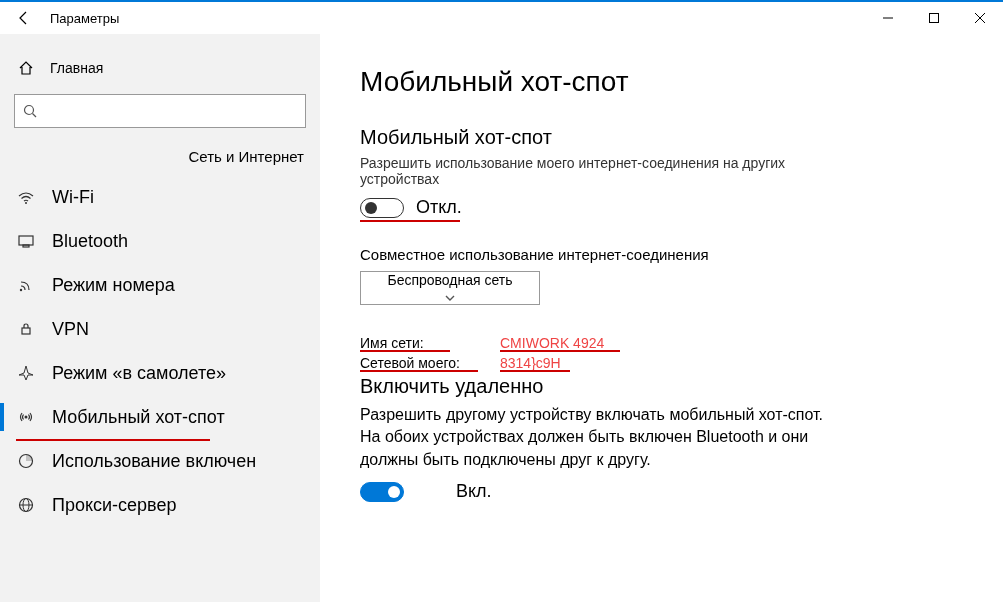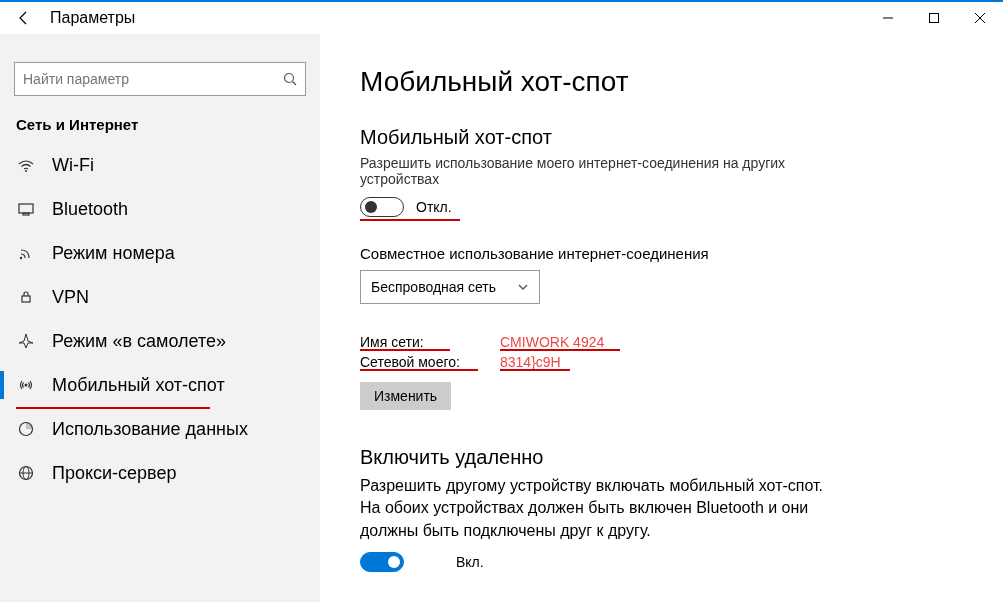--- a/index.html
+++ b/index.html
@@ -12,21 +12,21 @@
   overflow: hidden;
 }
 .window { display: flex; flex-direction: column; height: 100%; border-top: 2px solid #0078d7; }
 .titlebar {
   height: 32px;
   display: flex; align-items: center;
   padding-left: 4px;
   position: relative;
 }
 .titlebar .back-btn { width: 40px; height: 32px; display:flex; align-items:center; justify-content:center; cursor:pointer;}
-.titlebar .title { margin-left: 6px; font-size: 16px; color:#000; }
+.titlebar .title { margin-left: 6px; font-size: 13px; color:#000; }
 .winbtns { position:absolute; right:0; top:0; display:flex; }
 .winbtns .wb { width:46px; height:32px; display:flex; align-items:center; justify-content:center; cursor:pointer; }
 
 .body { flex:1; display:flex; overflow:hidden; }
 .sidebar {
   width: 320px;
   background: #f2f2f2;
   border-right: 0px;
   padding: 18px 0 0 0;
   overflow:hidden;
@@ -41,21 +41,21 @@
   background:#fff;
   display:flex; align-items:center;
   padding: 0 8px;
 }
 .search-box input {
   flex:1; border:none; outline:none; font-size:14px; background:transparent; color:#666;
 }
 .search-box .sicon { color:#555; }
 .section-head {
   padding: 4px 16px 10px 16px;
-  font-size: 15px; font-weight:700;
+  font-size: 15px; font-weight:400;text-align:right;
 }
 .nav-item {
   display:flex; align-items:center;
   height: 44px;
   padding-left: 16px;
   cursor:pointer;
   position:relative;
 }
 .nav-item.active::before {
   content:""; position:absolute; left:0; top:8px; bottom:8px; width:4px; background:#0078d7;
@@ -73,27 +73,27 @@
 .toggle {
   width:44px; height:20px; border:1px solid #333; border-radius:10px;
   position:relative; cursor:pointer; background:#fff;
 }
 .toggle .knob {
   width:12px; height:12px; border-radius:50%; background:#333;
   position:absolute; top:3px; left:4px; transition:left .15s;
 }
 .toggle.on { background:#0078d7; border-color:#0078d7; }
 .toggle.on .knob { background:#fff; left:27px; }
-.toggle-row .tlabel { margin-left:12px; font-size:14px; }
+.toggle-row .tlabel { margin-left:12px; font-size:18px; }
 
 .share-head { font-size:15px; margin-bottom:8px; }
 .select-box {
   width:180px; height:34px; border:1px solid #999;
   display:flex; align-items:center; justify-content:space-between;
-  padding: 0 10px; cursor:pointer; margin-bottom:30px;
+  padding: 0 10px; cursor:pointer; margin-bottom:30px;flex-direction:column;
 }
 .select-box .chev { color:#555; }
 
 .kv { display:flex; font-size:14px; margin-bottom:4px; position:relative;}
 .kv .k { width:140px; }
 .kv .v { color:#ef4444; }
 
 .edit-btn {
   margin-top:8px; padding:6px 14px; background:#ccc; border:none;
   font-size:14px; cursor:pointer; margin-bottom:36px;
@@ -129,23 +129,30 @@
       <div class="wb">
         <svg width="10" height="10">
             <path d="M0 0 L10 10 M10 0 L0 10" stroke="#000" stroke-width="1"></path>
           </svg>
       </div>
     </div>
   </div>
 
   <div class="body">
     <div class="sidebar">
+      <div class="home-row">
+        <span class="icon">
+          <svg width="16" height="16" viewBox="0 0 16 16">
+              <path d="M2 8 L8 2 L14 8 M4 7 V14 H12 V7" fill="none" stroke="#000" stroke-width="1.2"></path>
+            </svg>
+        </span>
+        <span class="lbl">Главная</span>
+      </div>
 
       <div class="search-box">
-        <input placeholder="Найти параметр" style="">
         <span class="sicon">
           <svg width="14" height="14" viewBox="0 0 14 14">
               <circle cx="6" cy="6" r="4.5" fill="none" stroke="#555" stroke-width="1.2"></circle>
               <line x1="9.5" y1="9.5" x2="13" y2="13" stroke="#555" stroke-width="1.2"></line>
             </svg>
         </span>
       </div>
 
       <div class="section-head">Сеть и Интернет</div>
 
@@ -209,21 +216,21 @@
         <div class="red-ul" style="left:16px; right:110px; bottom:-2px;"></div>
       </div>
 
       <div class="nav-item">
         <span class="icon">
           <svg width="18" height="18" viewBox="0 0 18 18">
               <circle cx="9" cy="9" r="6.5" fill="none" stroke="#333" stroke-width="1.2"></circle>
               <path d="M9 2.5 A6.5 6.5 0 0 1 15.5 9 L9 9 Z" fill="#333" opacity="0.25"></path>
             </svg>
         </span>
-        <span class="lbl">Использование данных</span>
+        <span class="lbl">Использование включен</span>
       </div>
 
       <div class="nav-item">
         <span class="icon">
           <svg width="18" height="18" viewBox="0 0 18 18">
               <circle cx="9" cy="9" r="6.5" fill="none" stroke="#333" stroke-width="1.2"></circle>
               <ellipse cx="9" cy="9" rx="3" ry="6.5" fill="none" stroke="#333" stroke-width="1"></ellipse>
               <line x1="2.5" y1="9" x2="15.5" y2="9" stroke="#333" stroke-width="1"></line>
             </svg>
         </span>
@@ -261,21 +268,20 @@
         <div class="red-ul" style="left:0; width:90px; bottom:-1px;"></div>
         <div class="red-ul" style="left:140px; width:120px; bottom:-1px;"></div>
       </div>
       <div class="kv">
         <span class="k">Сетевой моего:</span>
         <span class="v">8314}c9H</span>
         <div class="red-ul" style="left:0; width:118px; bottom:-1px;"></div>
         <div class="red-ul" style="left:140px; width:70px; bottom:-1px;"></div>
       </div>
 
-      <button class="edit-btn">Изменить</button>
 
       <h2 class="sub">Включить удаленно</h2>
       <p class="remote-desc">Разрешить другому устройству включать мобильный хот-спот. На обоих устройствах должен быть включен Bluetooth и они должны быть подключены друг к другу.</p>
 
       <div class="toggle-row" style="margin-bottom:0;gap:40px;">
         <div class="toggle on">
             <div class="knob"></div>
           </div>
         <span class="tlabel">Вкл.</span>
       </div>

